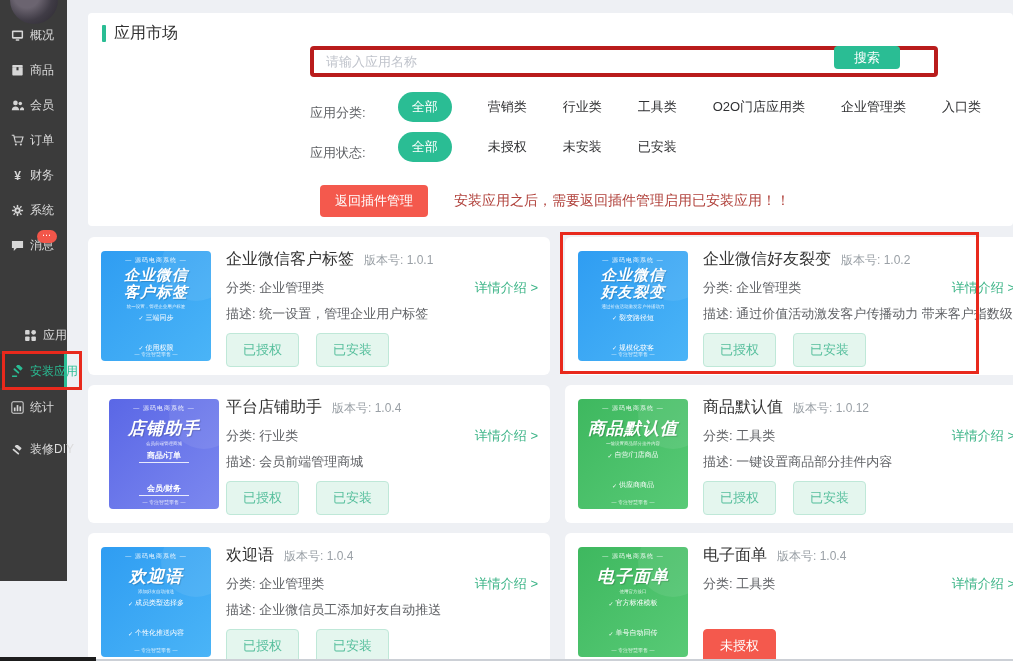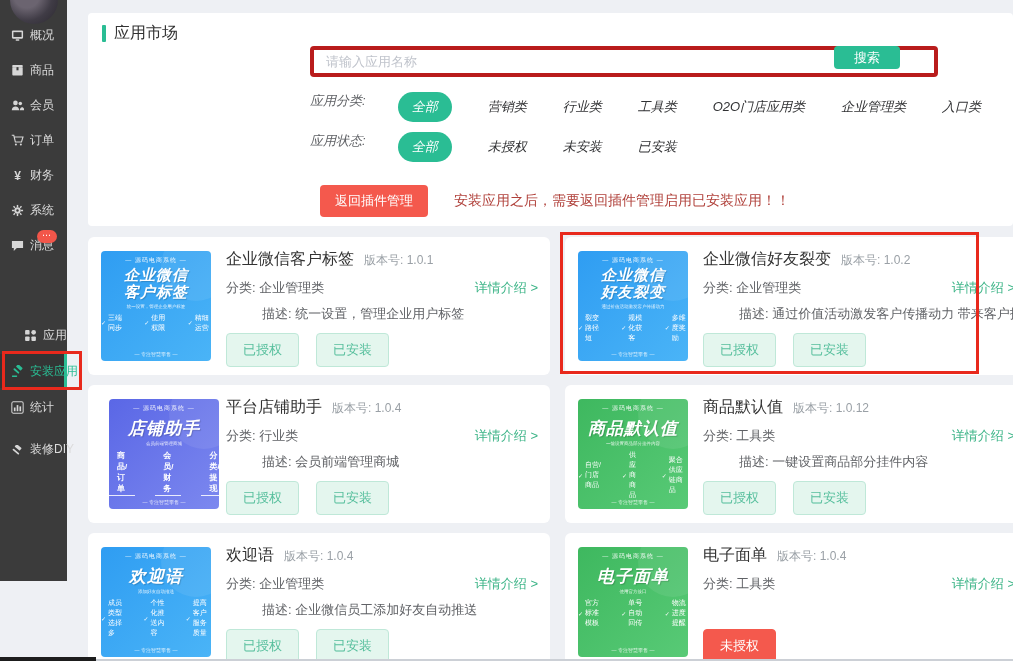--- a/index.html
+++ b/index.html
@@ -29,21 +29,21 @@
 
   
   .top-panel{position:absolute;left:88px;top:13px;width:925px;height:213px;background:#fff;border-radius:4px;}
   .panel-title{position:absolute;left:14px;top:10px;display:flex;align-items:center;gap:8px;font-size:16px;color:#333;}
   .title-bar{width:4px;height:17px;background:var(--accent-green);border-radius:1px;}
   .search-input{position:absolute;left:222px;top:33px;width:628px;height:31px;border:4px solid #b91c1c;border-radius:4px;
     padding:0 12px;font-size:13px;color:#333;outline:none;font-family:inherit;}
   .search-input::placeholder{color:#c0c4cc;}
   .search-btn{position:absolute;left:746px;top:33px;width:66px;height:23px;background:var(--accent-green);color:#fff;
     border:none;border-radius:4px;font-size:13px;cursor:pointer;font-family:inherit;}
-  .filter-row{position:absolute;left:222px;display:flex;align-items:flex-start;font-style:italic;}
+  .filter-row{position:absolute;left:222px;display:flex;align-items:flex-end;}
   .filter-label{color:#606266;margin-right:32px;}
   .filter-opts{display:flex;align-items:center;gap:36px;}
   .pill{background:var(--accent-green);color:#fff;border-radius:15px;padding:6px 14px;font-size:13px;cursor:pointer;}
   .opt{color:#303133;cursor:pointer;}
   .notice-row{position:absolute;left:232px;top:172px;display:flex;align-items:center;gap:26px;}
   .notice-btn{background:var(--danger-red);color:#fff;border:none;border-radius:4px;padding:7px 15px;font-size:13px;cursor:pointer;font-family:inherit;}
   .notice-text{color:var(--notice-text);font-size:14px;}
 
   
   .card{position:absolute;width:462px;height:138px;background:#fff;border-radius:6px;}
@@ -51,31 +51,31 @@
   .thumb.blue{background:linear-gradient(135deg,#2f9df2,#4ab4f7);}
   .thumb.indigo{background:linear-gradient(135deg,#5a67e6,#7c88ef);margin-left:8px;}
   .thumb.green{background:linear-gradient(135deg,#3eb85f,#58ca76);}
   .thumb::after{content:"";position:absolute;right:-20px;top:-20px;width:70px;height:70px;border-radius:50%;
     background:rgba(255,255,255,.08);pointer-events:none;}
   .t-top{font-size:6px;text-align:center;margin-top:5px;opacity:.9;letter-spacing:1px;}
   .t-title{font-size:15px;font-weight:bold;font-style:italic;text-align:center;line-height:1.12;margin-top:2px;
     text-shadow:1px 1px 1px rgba(0,0,0,.18);letter-spacing:1px;}
   .t-title.single{font-size:17px;margin-top:6px;}
   .t-sub{font-size:5px;text-align:center;opacity:.85;margin-top:2px;transform:scale(.9);}
-  .t-list{margin-top:4px;display:flex;gap:20px;align-items:center;}
+  .t-list{margin-top:4px;display:flex;flex-direction:column;gap:20px;align-items:center;}
   .t-li{font-size:7px;display:flex;align-items:center;gap:2px;}
   .t-li .chk{font-size:6px;opacity:.95;}
   .t-li.u{border-bottom:1px solid rgba(255,255,255,.85);padding:0 8px 1px;font-weight:bold;font-size:8px;}
   .t-bottom{position:absolute;bottom:4px;left:0;width:100%;text-align:center;font-size:5px;opacity:.8;}
   .c-title-row{position:absolute;left:138px;top:12px;white-space:nowrap;}
   .c-name{font-size:16px;color:#333;}
   .c-ver{font-size:12px;color:#9aa0a6;margin-left:10px;}
   .c-line{position:absolute;left:138px;font-size:13px;color:#606266;white-space:nowrap;}
   .c-cat{top:42px;}
-  .c-desc{top:68px;margin-left:36px;}
+  .c-desc{top:68px;}
   .c-badges{position:absolute;left:138px;top:96px;display:flex;gap:17px;}
   .badge{border-radius:4px;padding:7px 16px;font-size:13px;cursor:pointer;}
   .badge.light-green{background:var(--badge-green-bg);border:1px solid var(--badge-green-border);color:var(--badge-green-text);}
   .badge.red{background:var(--danger-red);border:1px solid var(--danger-red);color:#fff;}
   .c-detail{position:absolute;right:12px;top:42px;color:var(--link-green);font-size:13px;cursor:pointer;text-decoration:none;white-space:nowrap;}
 
   
   .annotation{position:absolute;border:3px solid var(--annotation-red);z-index:5;pointer-events:none;}
 </style>
 </head>

